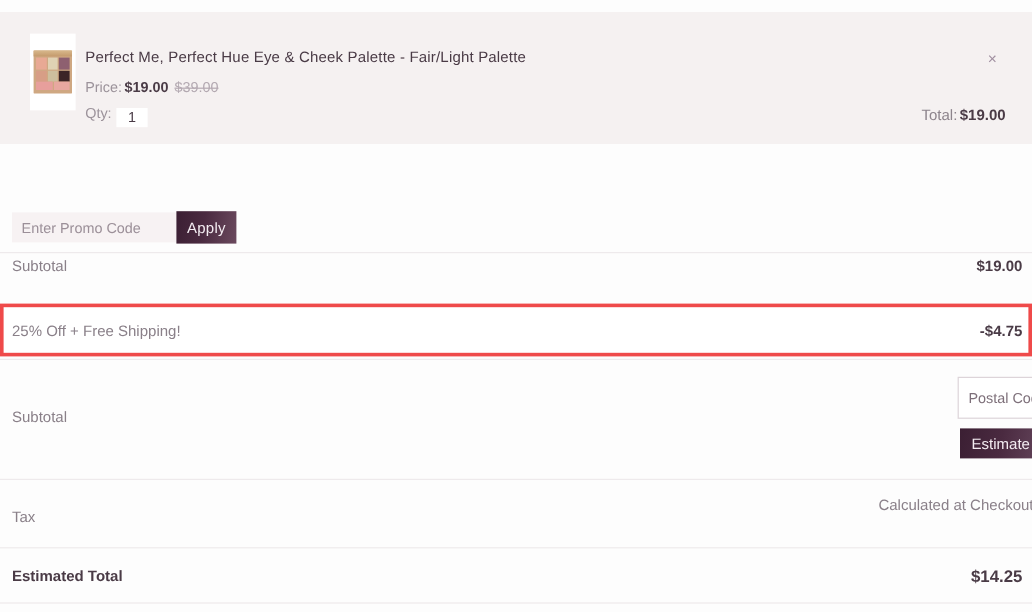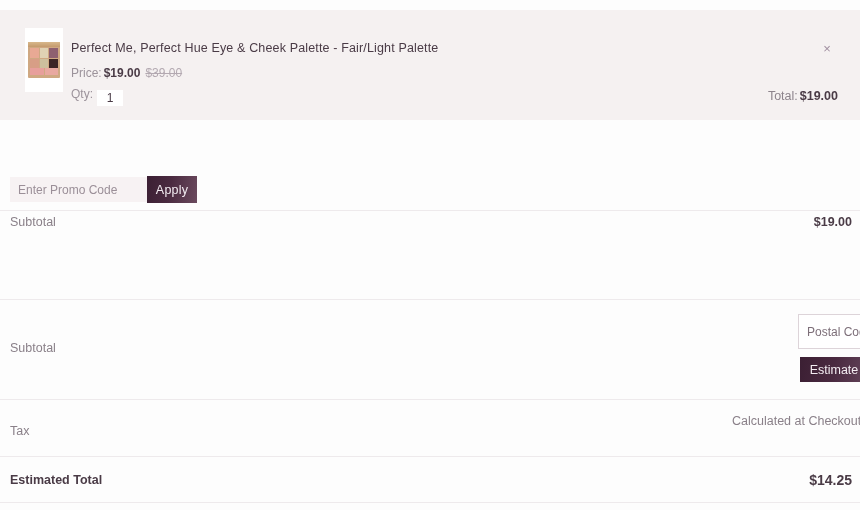--- a/index.html
+++ b/index.html
@@ -352,20 +352,24 @@
 
   <button class="promo-apply">Apply</button>
 
   <div class="divider div-subtotal"></div>
 
   <div class="row row-subtotal">
     <span class="rlabel">Subtotal</span>
     <span class="rvalue">$19.00</span>
   </div>
 
+  <div class="row row-discount">
+    <span class="rlabel">25% Off + Free Shipping!</span>
+    <span class="rvalue">-$4.75</span>
+  </div>
 
   <div class="divider div-shipping"></div>
 
   <div class="row row-shipping">
     <span class="rlabel">Subtotal</span>
     <div class="postal-wrap">
       <input class="postal-input" type="text" placeholder="Postal Code" style="">
       <button class="estimate-btn">Estimate</button>
     </div>
   </div>

